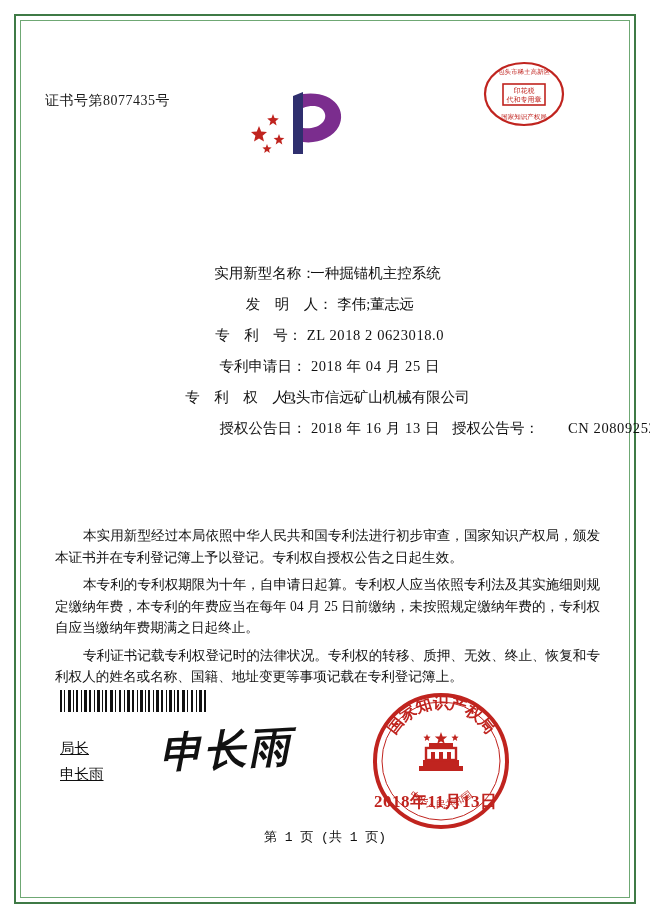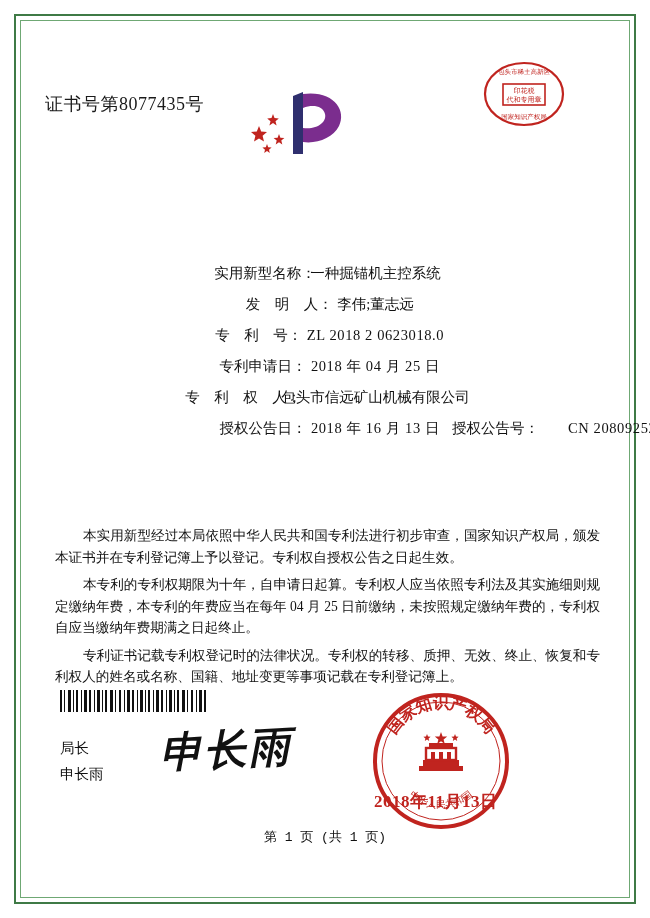--- a/index.html
+++ b/index.html
@@ -40,21 +40,21 @@
     top: 0;
     width: 650px;
     height: 918px;
   }
 
   
   .cert-no {
     position: absolute;
     left: 45px;
     top: 92px;
-    font-size: 18px;
+    font-size: 14px;
     color: #1a1a1a;
     letter-spacing: 0.5px;
   }
 
   
   .seal-topright {
     position: absolute;
     left: 483px;
     top: 60px;
     width: 82px;
@@ -156,20 +156,21 @@
   }
 
   
   .sig-labels {
     position: absolute;
     left: 60px;
     top: 735px;
     font-size: 14.5px;
     line-height: 26px;
     color: #111;
+    text-decoration: underline;
   }
   .sig-hand {
     position: absolute;
     left: 160px;
     top: 722px;
     font-family: "DejaVu Serif", serif;
     font-size: 42px;
     font-weight: bold;
     font-style: italic;
     color: #111;

